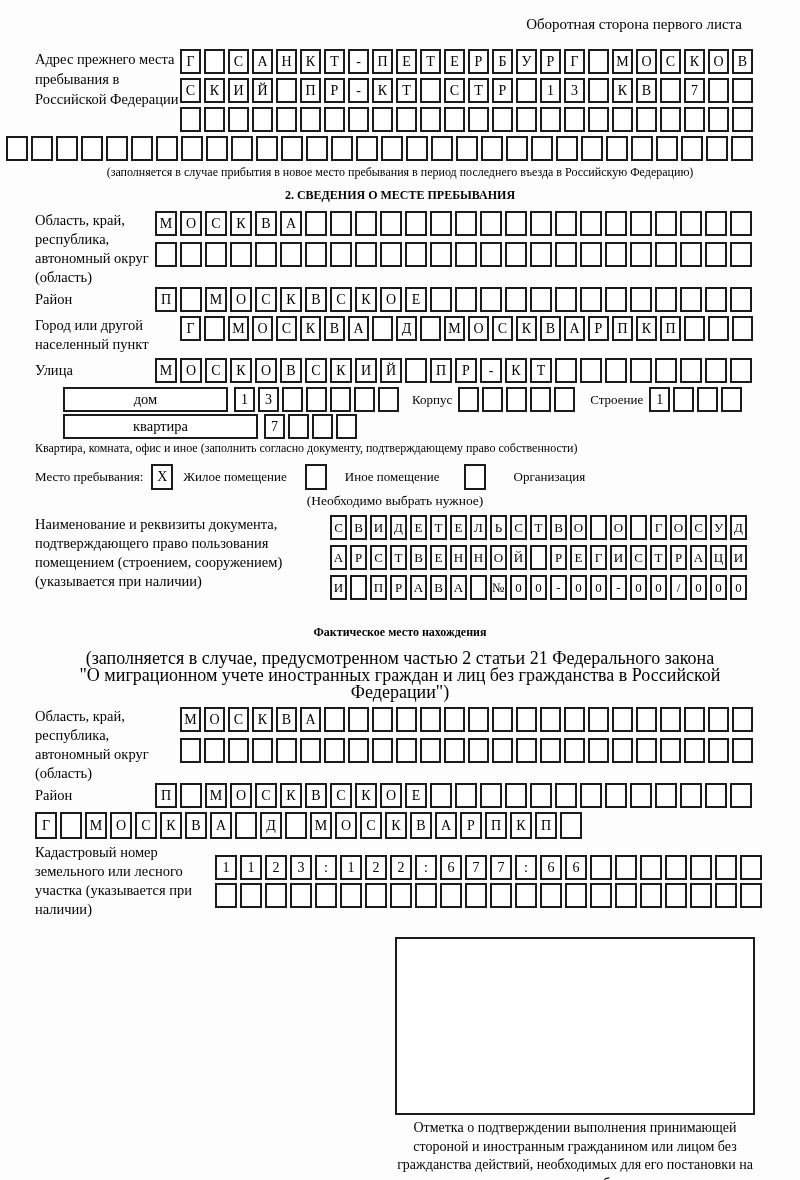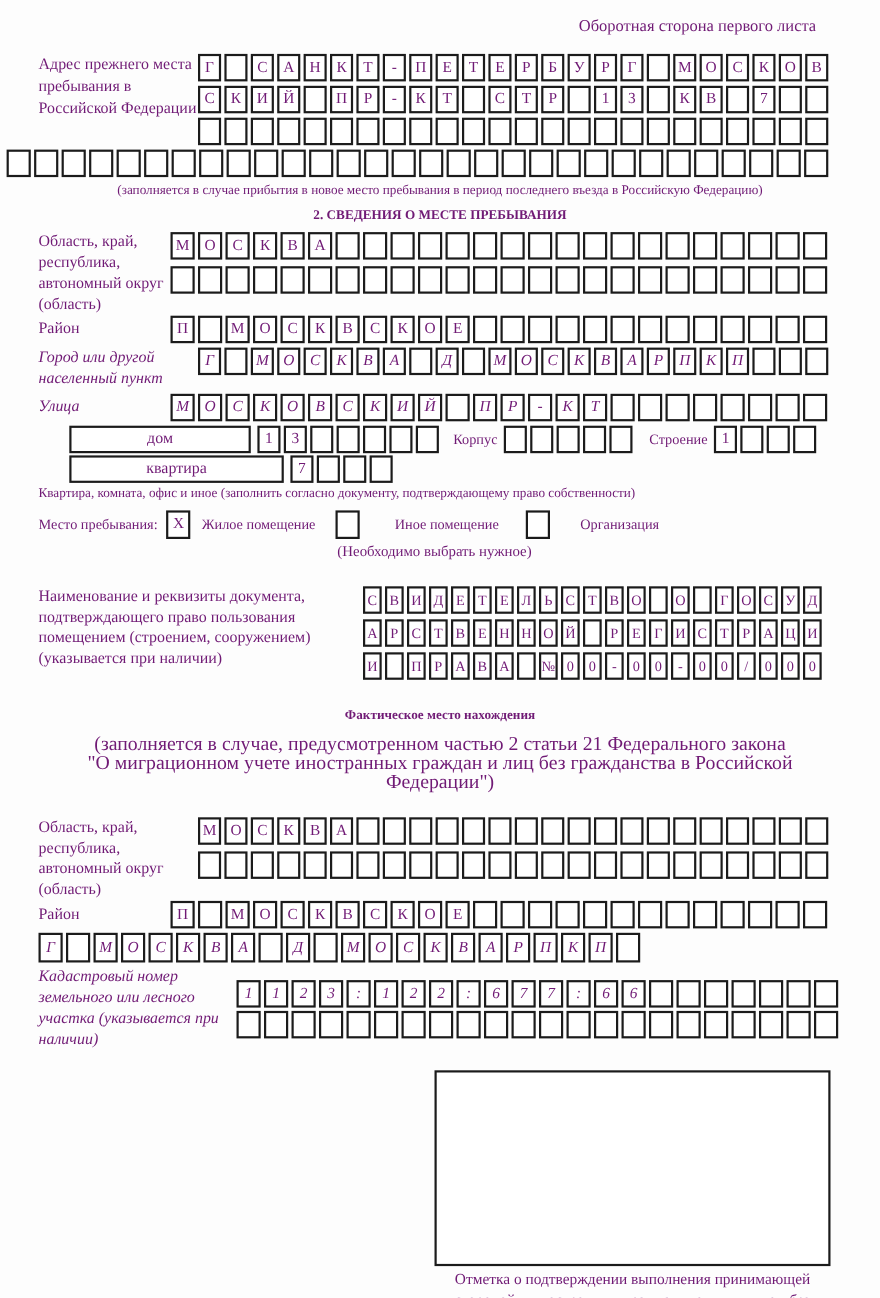--- a/index.html
+++ b/index.html
@@ -1,20 +1,20 @@
 <!DOCTYPE html>
 <html><head>
 <meta charset="utf-8">
 <style>
   html,body{margin:0;padding:0;background:#ffffff;}
   .page{
     position:relative;
     width:800px;height:1180px;
     background:#fdfdfd;
-    color:#701a75;
+    color:#000000;
     font-family:"Liberation Serif","DejaVu Serif",serif;
     overflow:hidden;
     box-sizing:border-box;
     padding-top:16px;
   }
   .header-note{
     text-align:right;
     padding-right:58px;
     font-size:15px;
   }
@@ -103,22 +103,22 @@
   }
   .stamp-caption{
     margin-left:350px;
     width:380px;
     text-align:center;
     font-size:14px;
     line-height:18.5px;
     margin-top:4px;
   }
   .mb6{margin-bottom:6px;}
-  .mt4{margin-top:4px;font-style:italic;}
-  .mt6{margin-top:24px;}
+  .mt4{margin-top:4px;}
+  .mt6{margin-top:6px;}
   .mt16{margin-top:16px;}
   .doc-rows .cellrow{margin-bottom:5px;}
   .cad-rows{margin-top:12px;}
 </style>
 </head>
 <body>
 
 <div class="page">
 
   <div class="header-note">Оборотная сторона первого листа</div>
@@ -435,21 +435,21 @@
           <span class="cell"></span>
         </div>
     </div>
     <div class="caption">Квартира, комната, офис и иное (заполнить согласно документу, подтверждающему право собственности)</div>
 
     <div class="chkrow">
       <span class="inline-label">Место пребывания:</span>
       <span class="cell" style="margin-left:8px;">X</span>
       <span class="inline-label" style="margin-left:10px;">Жилое помещение</span>
       <span class="cell" style="margin-left:18px;"></span>
-      <span class="inline-label" style="margin-left:32px;">Иное помещение</span>
+      <span class="inline-label" style="margin-left:18px;">Иное помещение</span>
       <span class="cell" style="margin-left:24px;"></span>
       <span class="inline-label" style="margin-left:28px;">Организация</span>
     </div>
     <div class="note-center">(Необходимо выбрать нужное)</div>
 
     <div class="field mt6">
       <div class="flabel lw295">
           <span class="inner">Наименование и реквизиты документа, подтверждающего право пользования помещением (строением, сооружением) (указывается при наличии)</span>
         </div>
       <div class="rows w17 doc-rows">

